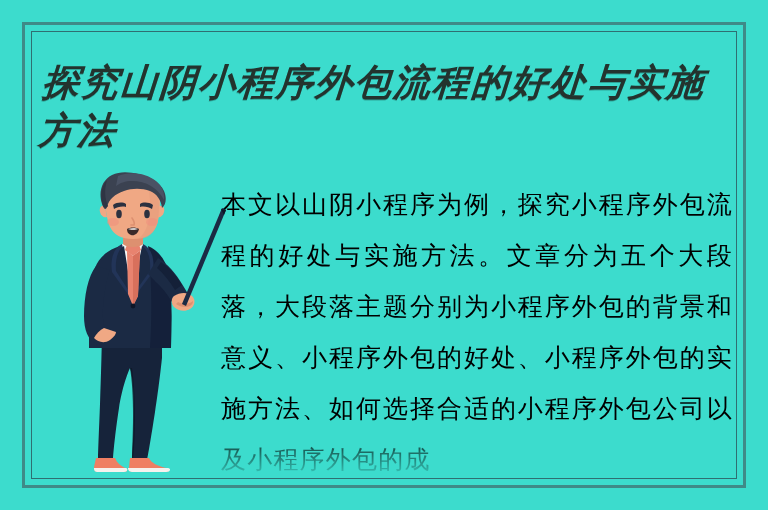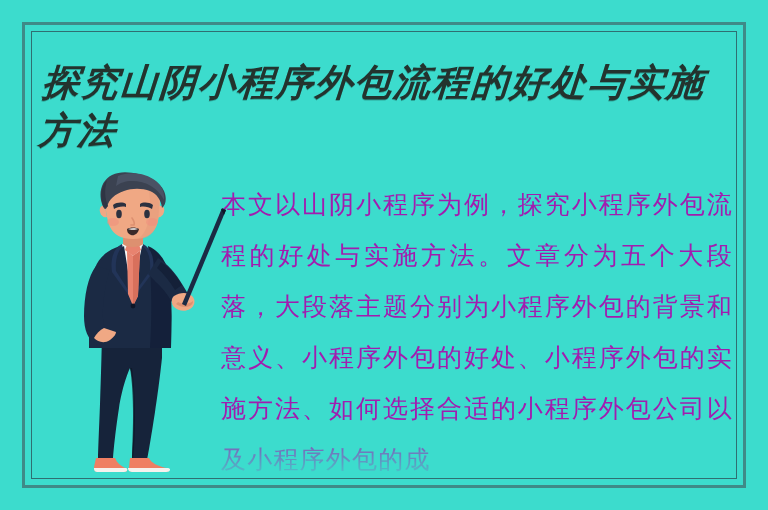--- a/index.html
+++ b/index.html
@@ -68,21 +68,21 @@
     left: 221px;
     top: 179px;
     width: 512px;
     height: 300px;
     margin: 0;
     overflow: hidden;
     font-family: "DejaVu Sans", "Liberation Sans", sans-serif;
     font-size: 25px;
     line-height: 51px;
     letter-spacing: 1.2px;
-    color: #a21caf;
+    color: #000000;
     text-align: justify;
     -webkit-mask-image: linear-gradient(to bottom,
         rgba(0,0,0,1) 0%, rgba(0,0,0,1) 82%, rgba(0,0,0,0.25) 96%, rgba(0,0,0,0) 100%);
     mask-image: linear-gradient(to bottom,
         rgba(0,0,0,1) 0%, rgba(0,0,0,1) 82%, rgba(0,0,0,0.25) 96%, rgba(0,0,0,0) 100%);
   }
 
   
   .illustration {
     position: absolute;

